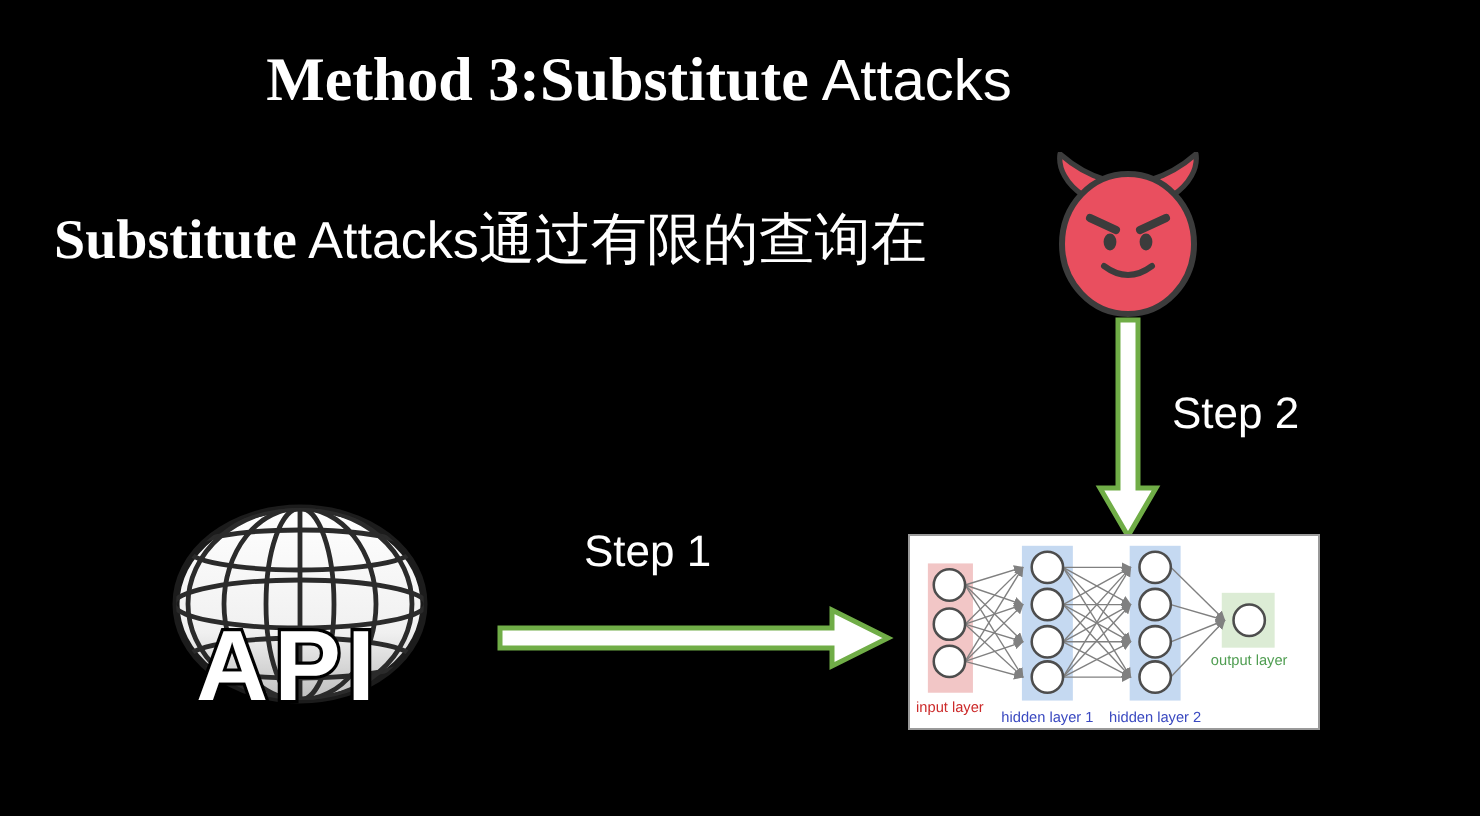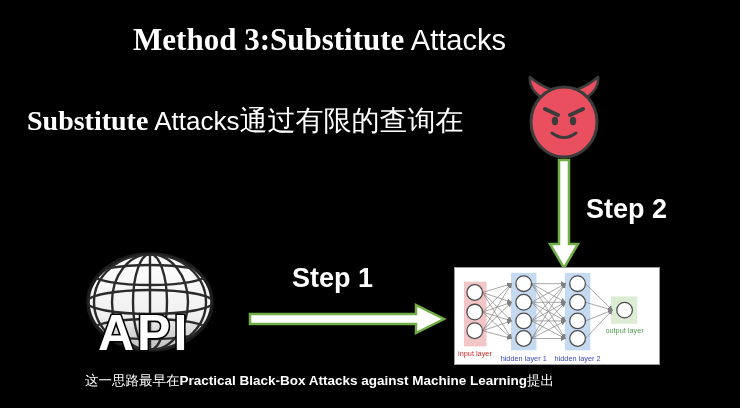--- a/index.html
+++ b/index.html
@@ -28,21 +28,21 @@
     left: 27px; top: 102px; width: 490px;
     color: var(--text, #fff);
     font-size: 28px; line-height: 37px;
     font-family: "Liberation Serif", "DejaVu Serif", serif;
   }
   .paragraph .en-bold { font-family: "Liberation Serif", "DejaVu Serif", serif; font-weight: bold; }
   .paragraph .en-sans { font-family: "Liberation Sans", "DejaVu Sans", sans-serif; font-size: 26px; }
 
   .step-label {
     color: var(--text, #fff);
-    font-size: 27px; font-weight: 700;
+    font-size: 22px; font-weight: 400;
     font-family: "Liberation Sans", "DejaVu Sans", sans-serif;
     white-space: nowrap;
   }
   #step1-label { left: 292px; top: 263px; text-align: center; }
   #step2-label { left: 586px; top: 194px; }
 
   #devil-icon      { left: 525px; top: 76px;  width: 78px;  height: 84px; }
   #arrow-down      { left: 547px; top: 158px; width: 34px;  height: 112px; }
   #globe-icon      { left: 84px;  top: 250px; width: 152px; height: 112px; }
   #arrow-right     { left: 248px; top: 302px; width: 200px; height: 34px; }
@@ -187,17 +187,14 @@
         <circle cx="124" cy="54" r="8" fill="#ffffff" stroke="#4d4d4d" stroke-width="1.3"></circle>
         <circle cx="124" cy="72" r="8" fill="#ffffff" stroke="#4d4d4d" stroke-width="1.3"></circle>
         <circle cx="172" cy="43" r="8" fill="#ffffff" stroke="#4d4d4d" stroke-width="1.3"></circle>
         <text x="2" y="90" fill="#cc2a2a" text-anchor="start" font-size="7.5" font-family="'Liberation Sans','DejaVu Sans',sans-serif">input layer</text>
         <text x="69" y="95" fill="#3a49c0" text-anchor="middle" font-size="7.5" font-family="'Liberation Sans','DejaVu Sans',sans-serif">hidden layer 1</text>
         <text x="124" y="95" fill="#3a49c0" text-anchor="middle" font-size="7.5" font-family="'Liberation Sans','DejaVu Sans',sans-serif">hidden layer 2</text>
         <text x="172" y="66" fill="#4f9d51" text-anchor="middle" font-size="7.5" font-family="'Liberation Sans','DejaVu Sans',sans-serif">output layer</text>
       </svg>
   </div>
 
-  <div class="abs caption">
-    <span class="cn">这一思路最早在</span><span class="en">Practical Black-Box Attacks against Machine Learning</span><span class="cn">提出</span>
-  </div>
 
 </div>
 
 </body></html>

